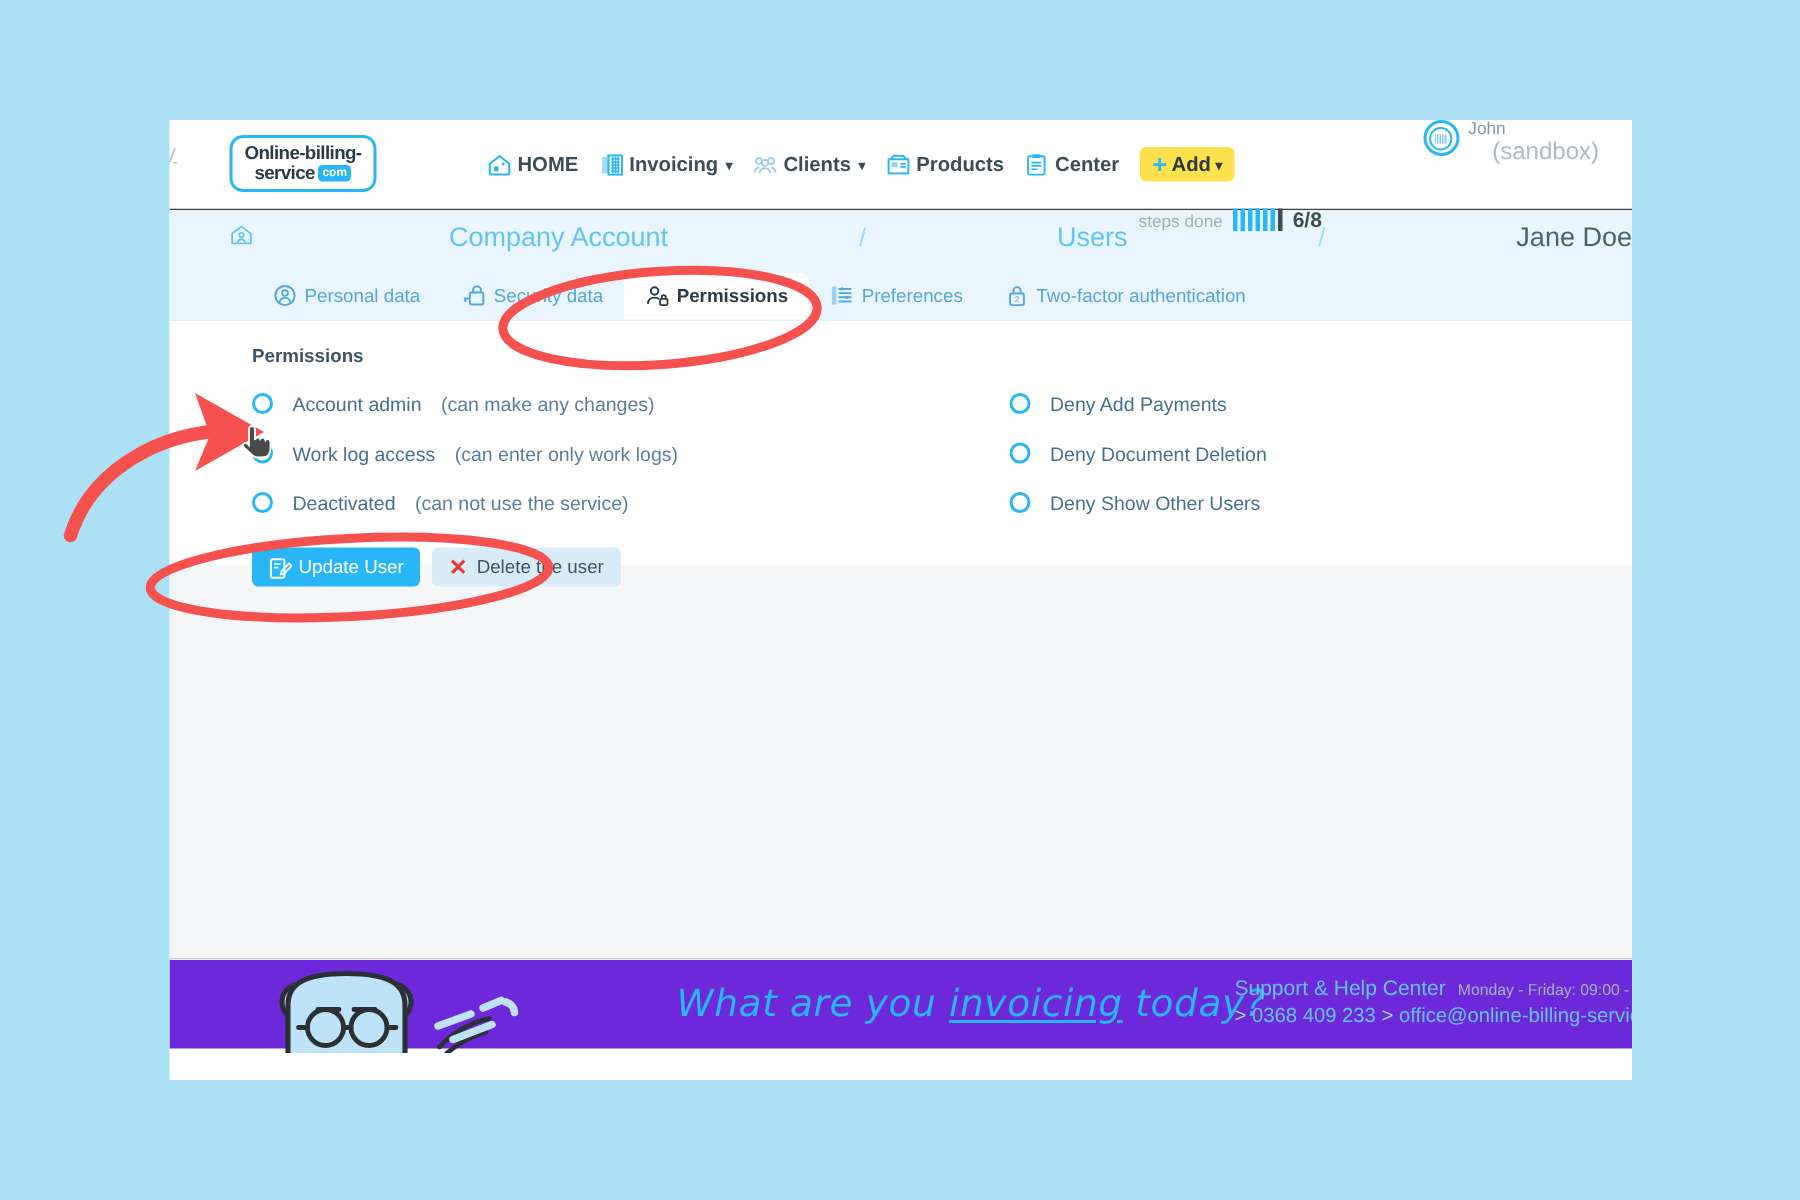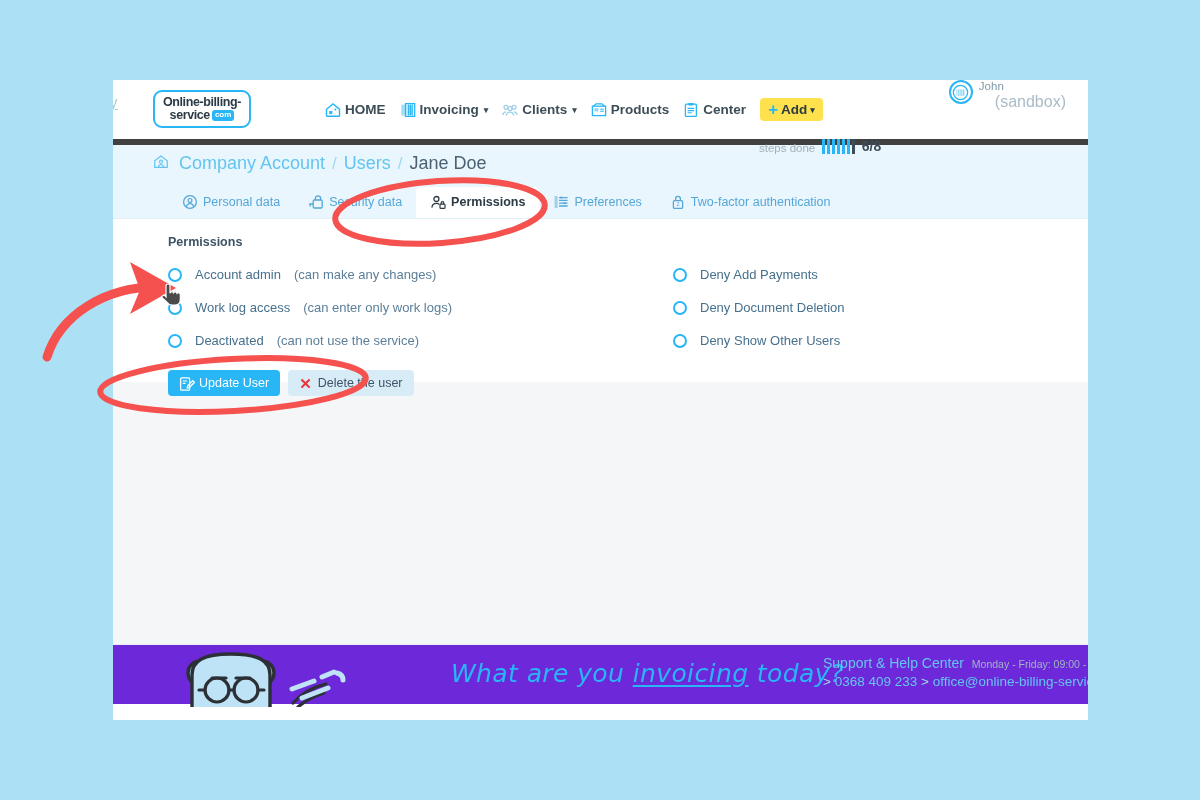--- a/index.html
+++ b/index.html
@@ -78,22 +78,22 @@
   }
   .avatar{width:24px;height:24px;border-radius:50%;background:#fff;
     border:2px solid #29b6f6;box-sizing:border-box;display:flex;
     align-items:center;justify-content:center;}
   .user-txt{line-height:1.12;}
   .user-name{font-size:11.5px;color:#7e9aab;}
   .user-env{font-size:16px;color:#a9bcc7;margin-left:16px;}
 
   
   .crumbbar{
-    height:37px;background:#eaf6fd;border-top:6px solid #404040;
-    display:flex;align-items:center;padding-left:40px;gap:7px;
+    height:37px;background:#eaf6fd;border-top:1px solid #404040;
+    display:flex;align-items:center;padding-left:40px;gap:7px;justify-content:space-between;
   }
   .crumb{font-size:18px;color:#63c5ef;cursor:pointer;}
   .crumb.last{color:#4a6272;cursor:default;}
   .crumb-sep{font-size:17px;color:#9fd8f2;}
 
   
   .tabstrip{
     position:relative;height:36px;background:#eaf6fd;
     display:flex;align-items:flex-end;padding-left:55px;
     border-bottom:1px solid #dfeff8;
@@ -107,21 +107,21 @@
 
   
   .card{background:#ffffff;padding:16px 0 0 0;height:163px;box-sizing:border-box;}
   .card-title{
     font-size:12.5px;font-weight:bold;color:#3d5466;
     padding-left:55px;margin-bottom:18px;
   }
   .perm-grid{display:flex;padding-left:55px;}
   .col{display:flex;flex-direction:column;gap:18px;}
   .col.left{width:505px;}
-  .perm-row{display:flex;align-items:flex-end;gap:13px;cursor:pointer;}
+  .perm-row{display:flex;align-items:flex-start;gap:13px;cursor:pointer;}
   .radio{
     width:14px;height:14px;border:2px solid #29b6f6;border-radius:50%;
     box-sizing:border-box;flex:0 0 14px;
   }
   .perm-label{font-size:13px;color:#46708c;}
   .perm-hint{font-size:13px;color:#5b7f99;}
 
   .actions{
     display:flex;gap:8px;padding-left:55px;margin-top:22px;
   }

